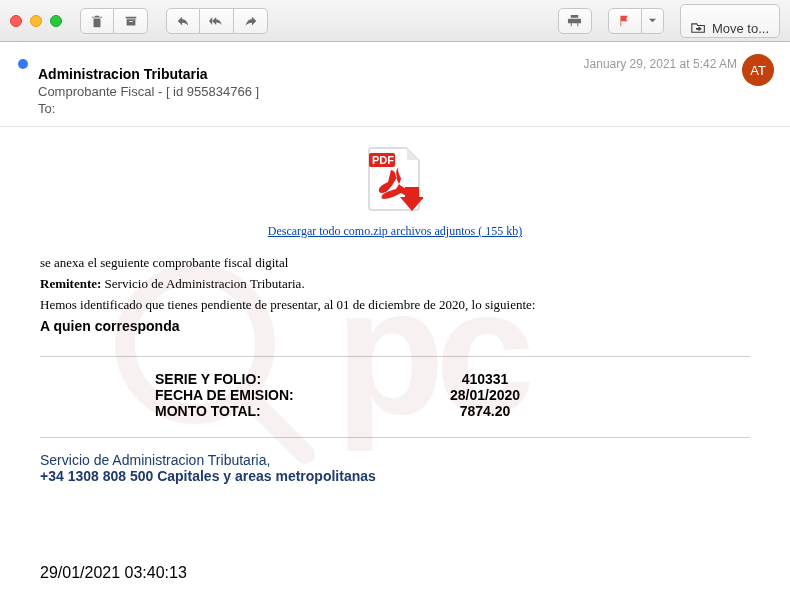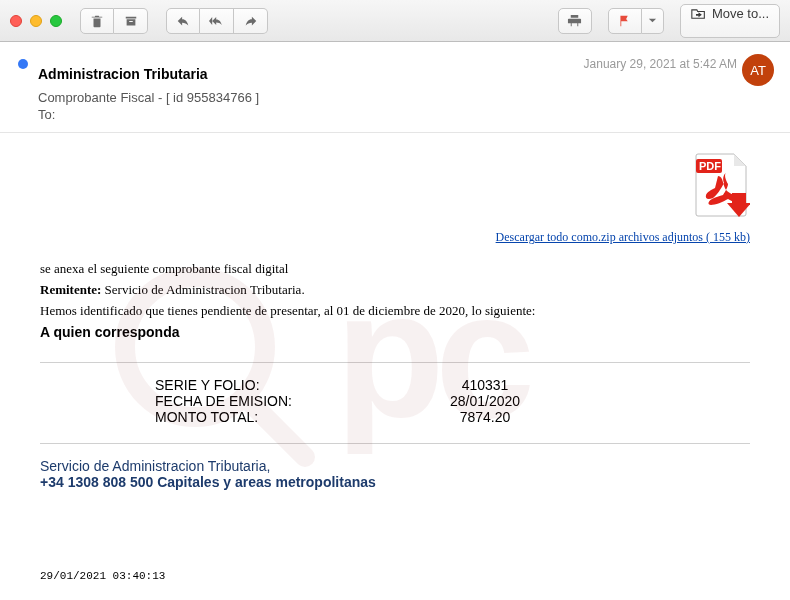--- a/index.html
+++ b/index.html
@@ -39,21 +39,21 @@
 .toolbar-group .toolbar-btn:first-child { border-top-left-radius: 5px; border-bottom-left-radius: 5px; border-left-width: 1px; }
 .toolbar-group .toolbar-btn:last-child { border-top-right-radius: 5px; border-bottom-right-radius: 5px; }
 .spacer { flex: 1; }
 .move-btn {
   height: 26px;
   padding: 16px 10px;
   background: linear-gradient(to bottom, #fdfdfd, #f3f3f3);
   border: 1px solid #c7c7c7;
   border-radius: 5px;
   display: inline-flex;
-  align-items: flex-end;
+  align-items: flex-start;
   gap: 6px;
   font-size: 13px;
   color: #3a3a3a;
 }
 svg { display: block; }
 .flag-red { color: #e74c3c; }
 
 .header {
   padding: 24px 18px 10px 18px;
   border-bottom: 1px solid #e5e5e5;
@@ -61,21 +61,21 @@
 }
 .unread-dot {
   width: 10px; height: 10px; border-radius: 50%;
   background: #3478f6;
   position: absolute;
   left: 18px;
   top: 17px;
 }
 .header-main { margin-left: 20px; }
 .from { font-size: 14px; font-weight: 600; color: #000; }
-.subject { font-size: 13px; color: #555; margin-top: 8px; }
+.subject { font-size: 13px; color: #555; margin-top: 2px; }
 .to-line { font-size: 13px; color: #555; margin-top: 2px; }
 .date-str { position: absolute; right: 53px; top: 15px; font-size: 12px; color: #9a9a9a; }
 .avatar {
   width: 32px; height: 32px; border-radius: 50%;
   background: #c2410c; color: #fff;
   display: flex; align-items: center; justify-content: center;
   font-size: 13px; font-weight: 500;
   position: absolute; right: 16px; top: 12px;
 }
 .body {
@@ -87,48 +87,48 @@
 }
 .watermark {
   position: absolute;
   inset: 0;
   display: flex;
   align-items: center;
   justify-content: center;
   pointer-events: none;
   opacity: 0.06;
 }
-.pdf-area { text-align: right; }
+.pdf-area { text-align: center; }
 .pdf-icon-wrap { display: inline-block; position: relative; margin-bottom: 6px; }
 .link { color: #0645ad; text-decoration: underline; font-size: 12px; }
 .msg-lines { text-align: left; margin-top: 14px; line-height: 1.6; }
 .msg-lines strong { font-weight: bold; }
 .addressee { font-family: -apple-system, sans-serif; font-weight: 600; font-size: 14px; }
 .hr { border: none; border-top: 1px solid #d0d0d0; margin: 18px 0 14px; }
 .detail-table {
   width: 480px;
   margin: 12px auto;
   font-family: -apple-system, sans-serif;
   font-size: 14px;
-  font-weight: 400;
+  font-weight: 700;
 }
 .detail-row { display: flex; }
 .detail-row .lbl { flex: 0 0 250px; }
 .detail-row .val { flex: 0 0 160px; text-align: center; }
 .footer {
   text-align: left;
   font-family: Liberation Sans, sans-serif;
   font-size: 14px;
   color: #1d3b6c;
   margin-top: 14px;
 }
 .footer .bold { font-weight: 700; }
 .timestamp {
-  font-family: Liberation Mono, monospace;
-  font-size: 11px;
+  font-family: Liberation Sans, sans-serif;
+  font-size: 16px;
   color: #000;
   margin-top: 80px;
 }
 </style>
 </head>
 <body>
 
 <div class="window-chrome">
   <div class="traffic-lights">
     <div class="tl red"></div>

